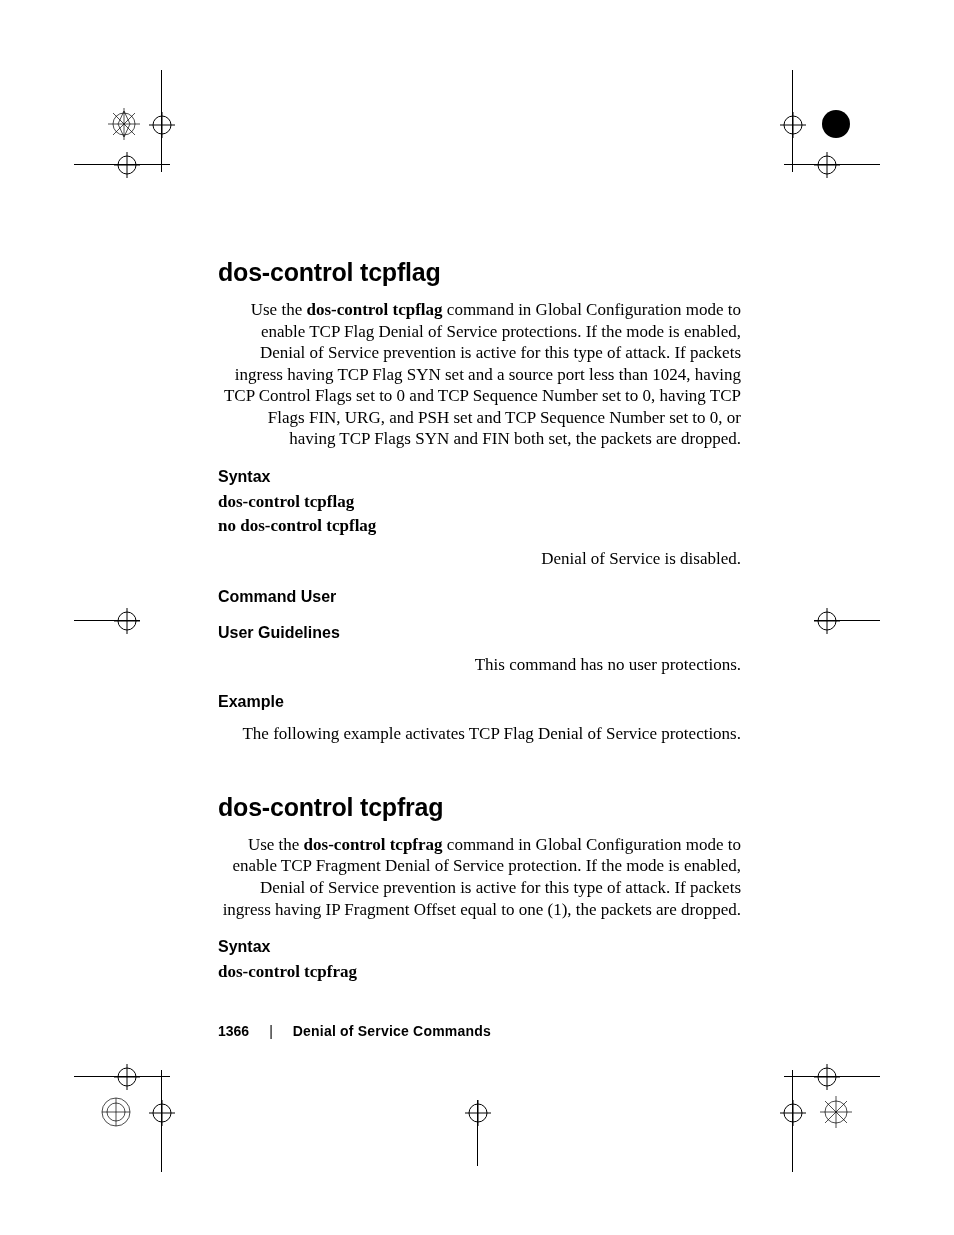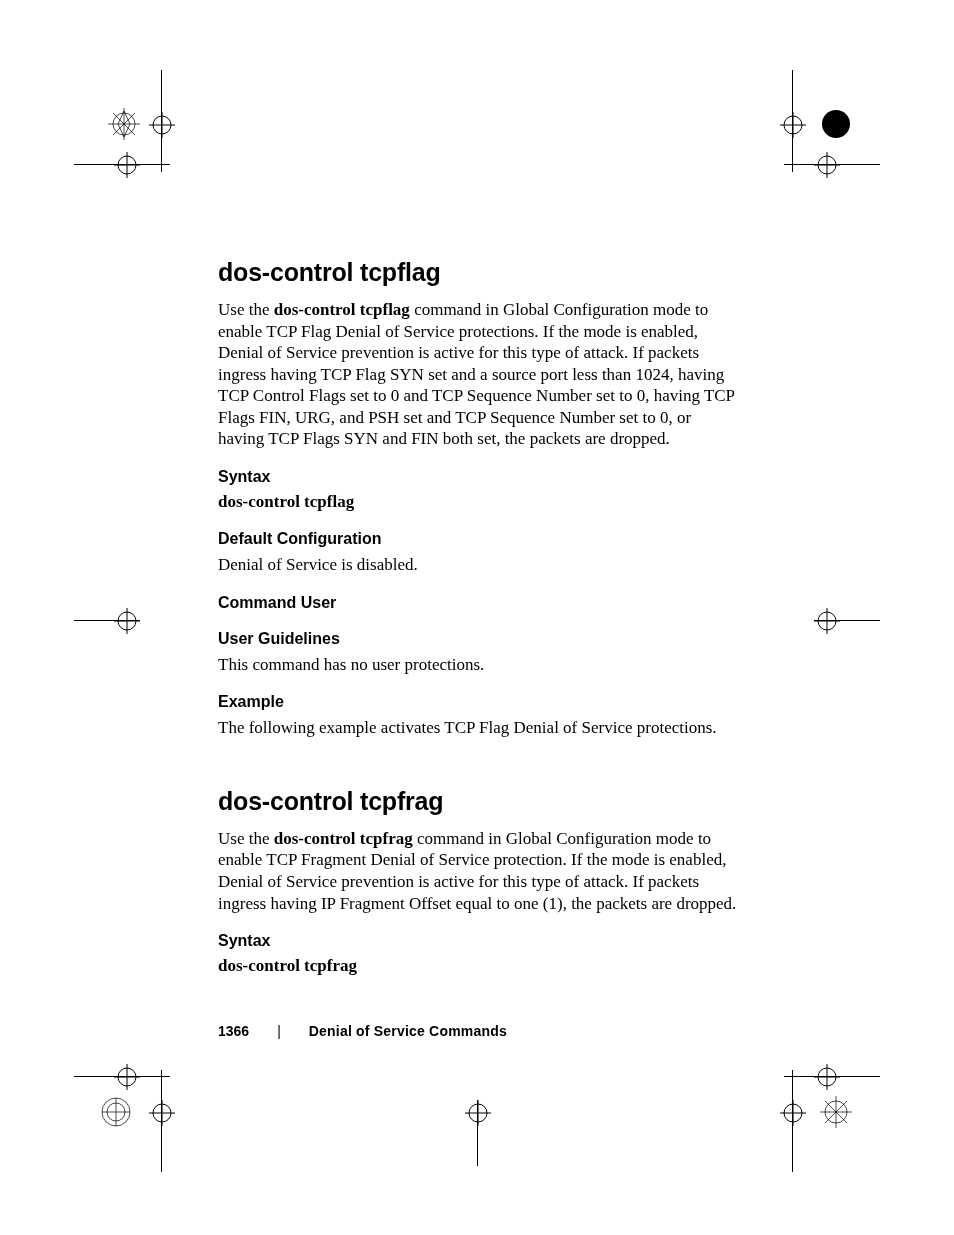--- a/index.html
+++ b/index.html
@@ -31,40 +31,40 @@
   }
   .h2 {
     font-family: "Helvetica Neue", Arial, sans-serif;
     font-weight: 700;
     font-size: 16px;
     margin: 18px 0 6px 0;
   }
   .body {
     font-size: 17px;
     line-height: 1.27;
-    margin: 0 0 8px 0;
-    text-align: left;
+    margin: 12px 0 8px 0;
+    text-align: right;
   }
   .syn {
     font-size: 17px;
     margin: 0 0 4px 0;
     font-weight: 700;
   }
   .sec2 {
     margin-top: 48px;
   }
   .footer {
     position: absolute;
     left: 218px;
     top: 1023px;
     font-family: "Helvetica Neue", Arial, sans-serif;
     font-size: 14px;
     display: flex;
     align-items: center;
-    gap: 28px;
+    gap: 20px;
   }
   .footer .pg {
     font-weight: 700;
   }
   .footer .sep {
     color: #000;
     font-weight: 400;
   }
   .footer .title {
     font-weight: 700;
@@ -232,22 +232,22 @@
 
   <div class="content">
 
     <h1 class="h1">dos-control tcpflag</h1>
     <p class="body">
       <span>Use the </span><b>dos-control tcpflag</b><span> command in Global Configuration mode to enable TCP Flag Denial of Service protections. If the mode is enabled, Denial of Service prevention is active for this type of attack. If packets ingress having TCP Flag SYN set and a source port less than 1024, having TCP Control Flags set to 0 and TCP Sequence Number set to 0, having TCP Flags FIN, URG, and PSH set and TCP Sequence Number set to 0, or having TCP Flags SYN and FIN both set, the packets are dropped.</span>
     </p>
 
     <h2 class="h2">Syntax</h2>
     <p class="syn">dos-control tcpflag</p>
-
-    <h2 class="h2">Default Configuration</h2>
+    <p class="syn">no dos-control tcpflag</p>
+
     <p class="body">Denial of Service is disabled.</p>
 
     <h2 class="h2">Command User</h2>
 
     <h2 class="h2">User Guidelines</h2>
     <p class="body">This command has no user protections.</p>
 
     <h2 class="h2">Example</h2>
     <p class="body">The following example activates TCP Flag Denial of Service protections.</p>
 

